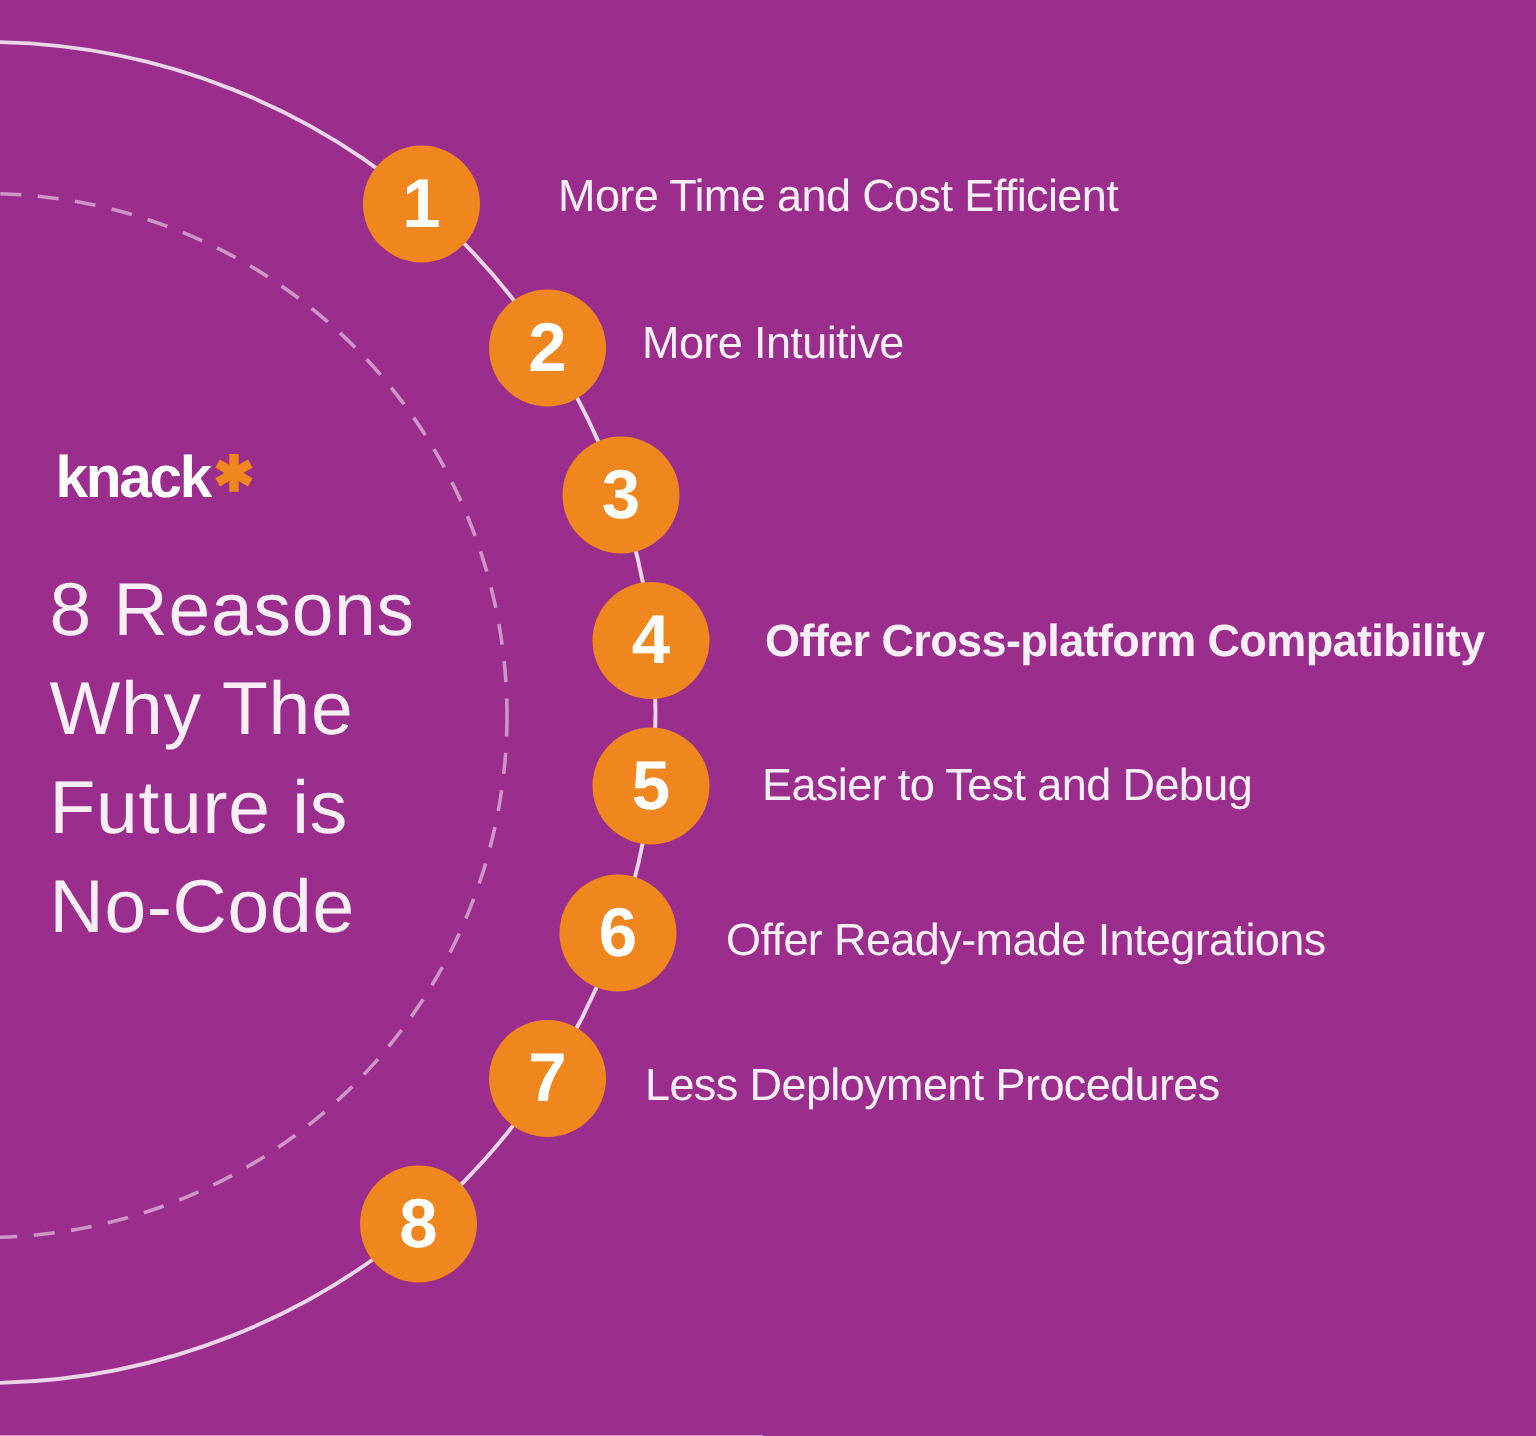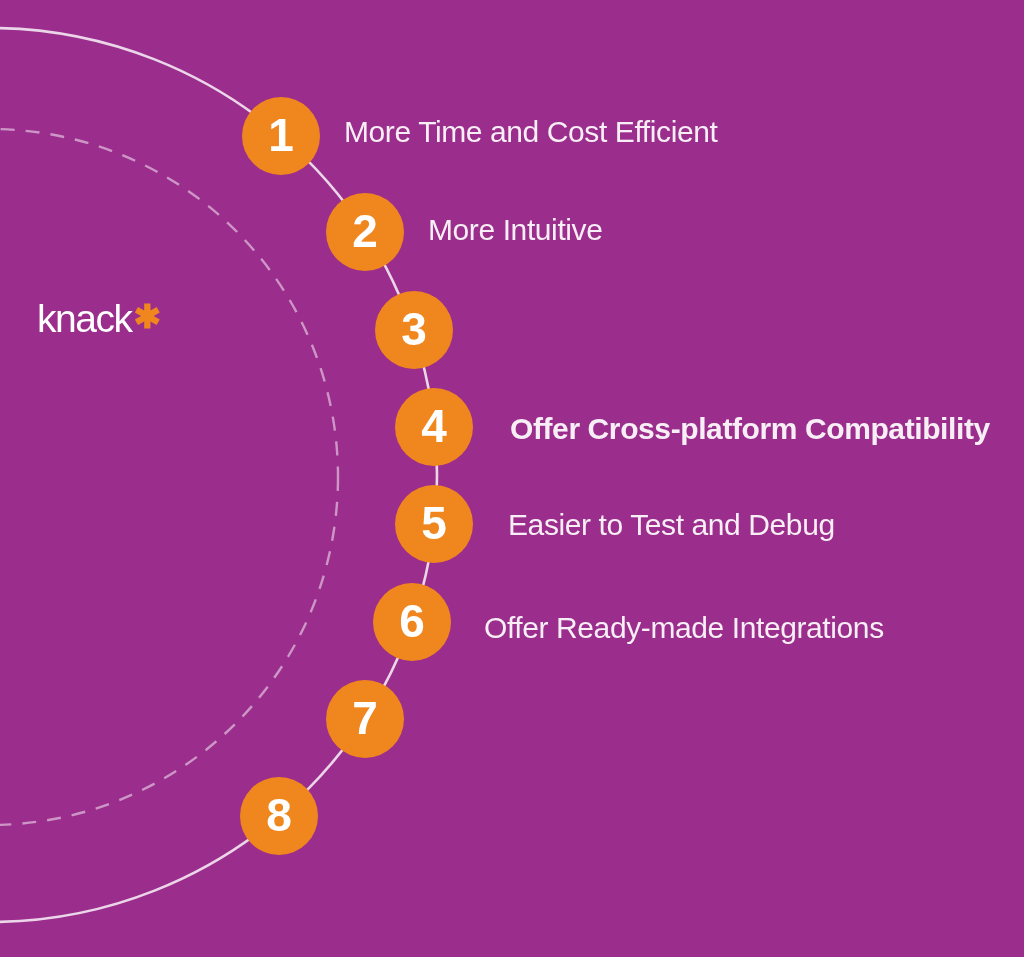--- a/index.html
+++ b/index.html
@@ -34,21 +34,21 @@
     opacity: 0.5;
   }
   .logo {
     position: absolute;
     left: 37px;
     top: 299px;
     white-space: nowrap;
   }
   .logo-text {
     font-size: 39px;
-    font-weight: 400;
+    font-weight: 700;
     letter-spacing: -1.5px;
     color: var(--color-logo, #ffffff);
     line-height: 1;
   }
   .logo-mark {
     font-size: 33px;
     font-weight: 700;
     color: var(--color-bubble, #F0871E);
     display: inline-block;
     transform: translateY(-4px);
@@ -97,21 +97,21 @@
   
   .b1 { left: 281px; top: 136px; }
   .b2 { left: 365px; top: 232px; }
   .b3 { left: 414px; top: 330px; }
   .b4 { left: 434px; top: 427px; }
   .b5 { left: 434px; top: 524px; }
   .b6 { left: 412px; top: 622px; }
   .b7 { left: 365px; top: 719px; }
   .b8 { left: 279px; top: 816px; }
   
-  .l1 { left: 344px; top: 131px; }
+  .l1 { left: 372px; top: 131px; }
   .l2 { left: 428px; top: 229px; text-align: center; }
   .l3 { left: 480px; top: 330px; }
   .l4 { left: 510px; top: 428px; font-weight: bold; }
   .l5 { left: 508px; top: 524px; text-align: right; }
   .l6 { left: 484px; top: 627px; }
   .l7 { left: 430px; top: 724px; }
   .l8 { left: 344px; top: 840px; }
 </style>
 </head>
 <body>
@@ -120,20 +120,24 @@
 
   <svg class="arcs" width="1024" height="957" viewBox="0 0 1024 957">
     <circle class="arc-dashed" cx="-10" cy="477" r="348"></circle>
     <circle class="arc-solid" cx="-10" cy="475" r="447"></circle>
   </svg>
 
   <div class="logo">
     <span class="logo-text">knack</span><span class="logo-mark">✱</span>
   </div>
 
+  <h1 class="title">8 Reasons
+Why The
+Future is
+No-Code</h1>
 
   <div class="bubble b1">
     <span class="num">1</span>
   </div>
   <div class="label l1">More Time and Cost Efficient</div>
 
   <div class="bubble b2">
     <span class="num">2</span>
   </div>
   <div class="label l2">More Intuitive</div>
@@ -153,18 +157,19 @@
   <div class="label l5">Easier to Test and Debug</div>
 
   <div class="bubble b6">
     <span class="num">6</span>
   </div>
   <div class="label l6">Offer Ready-made Integrations</div>
 
   <div class="bubble b7">
     <span class="num">7</span>
   </div>
+  <div class="label l7">Less Deployment Procedures</div>
 
   <div class="bubble b8">
     <span class="num">8</span>
   </div>
 
 </div>
 
 </body></html>

